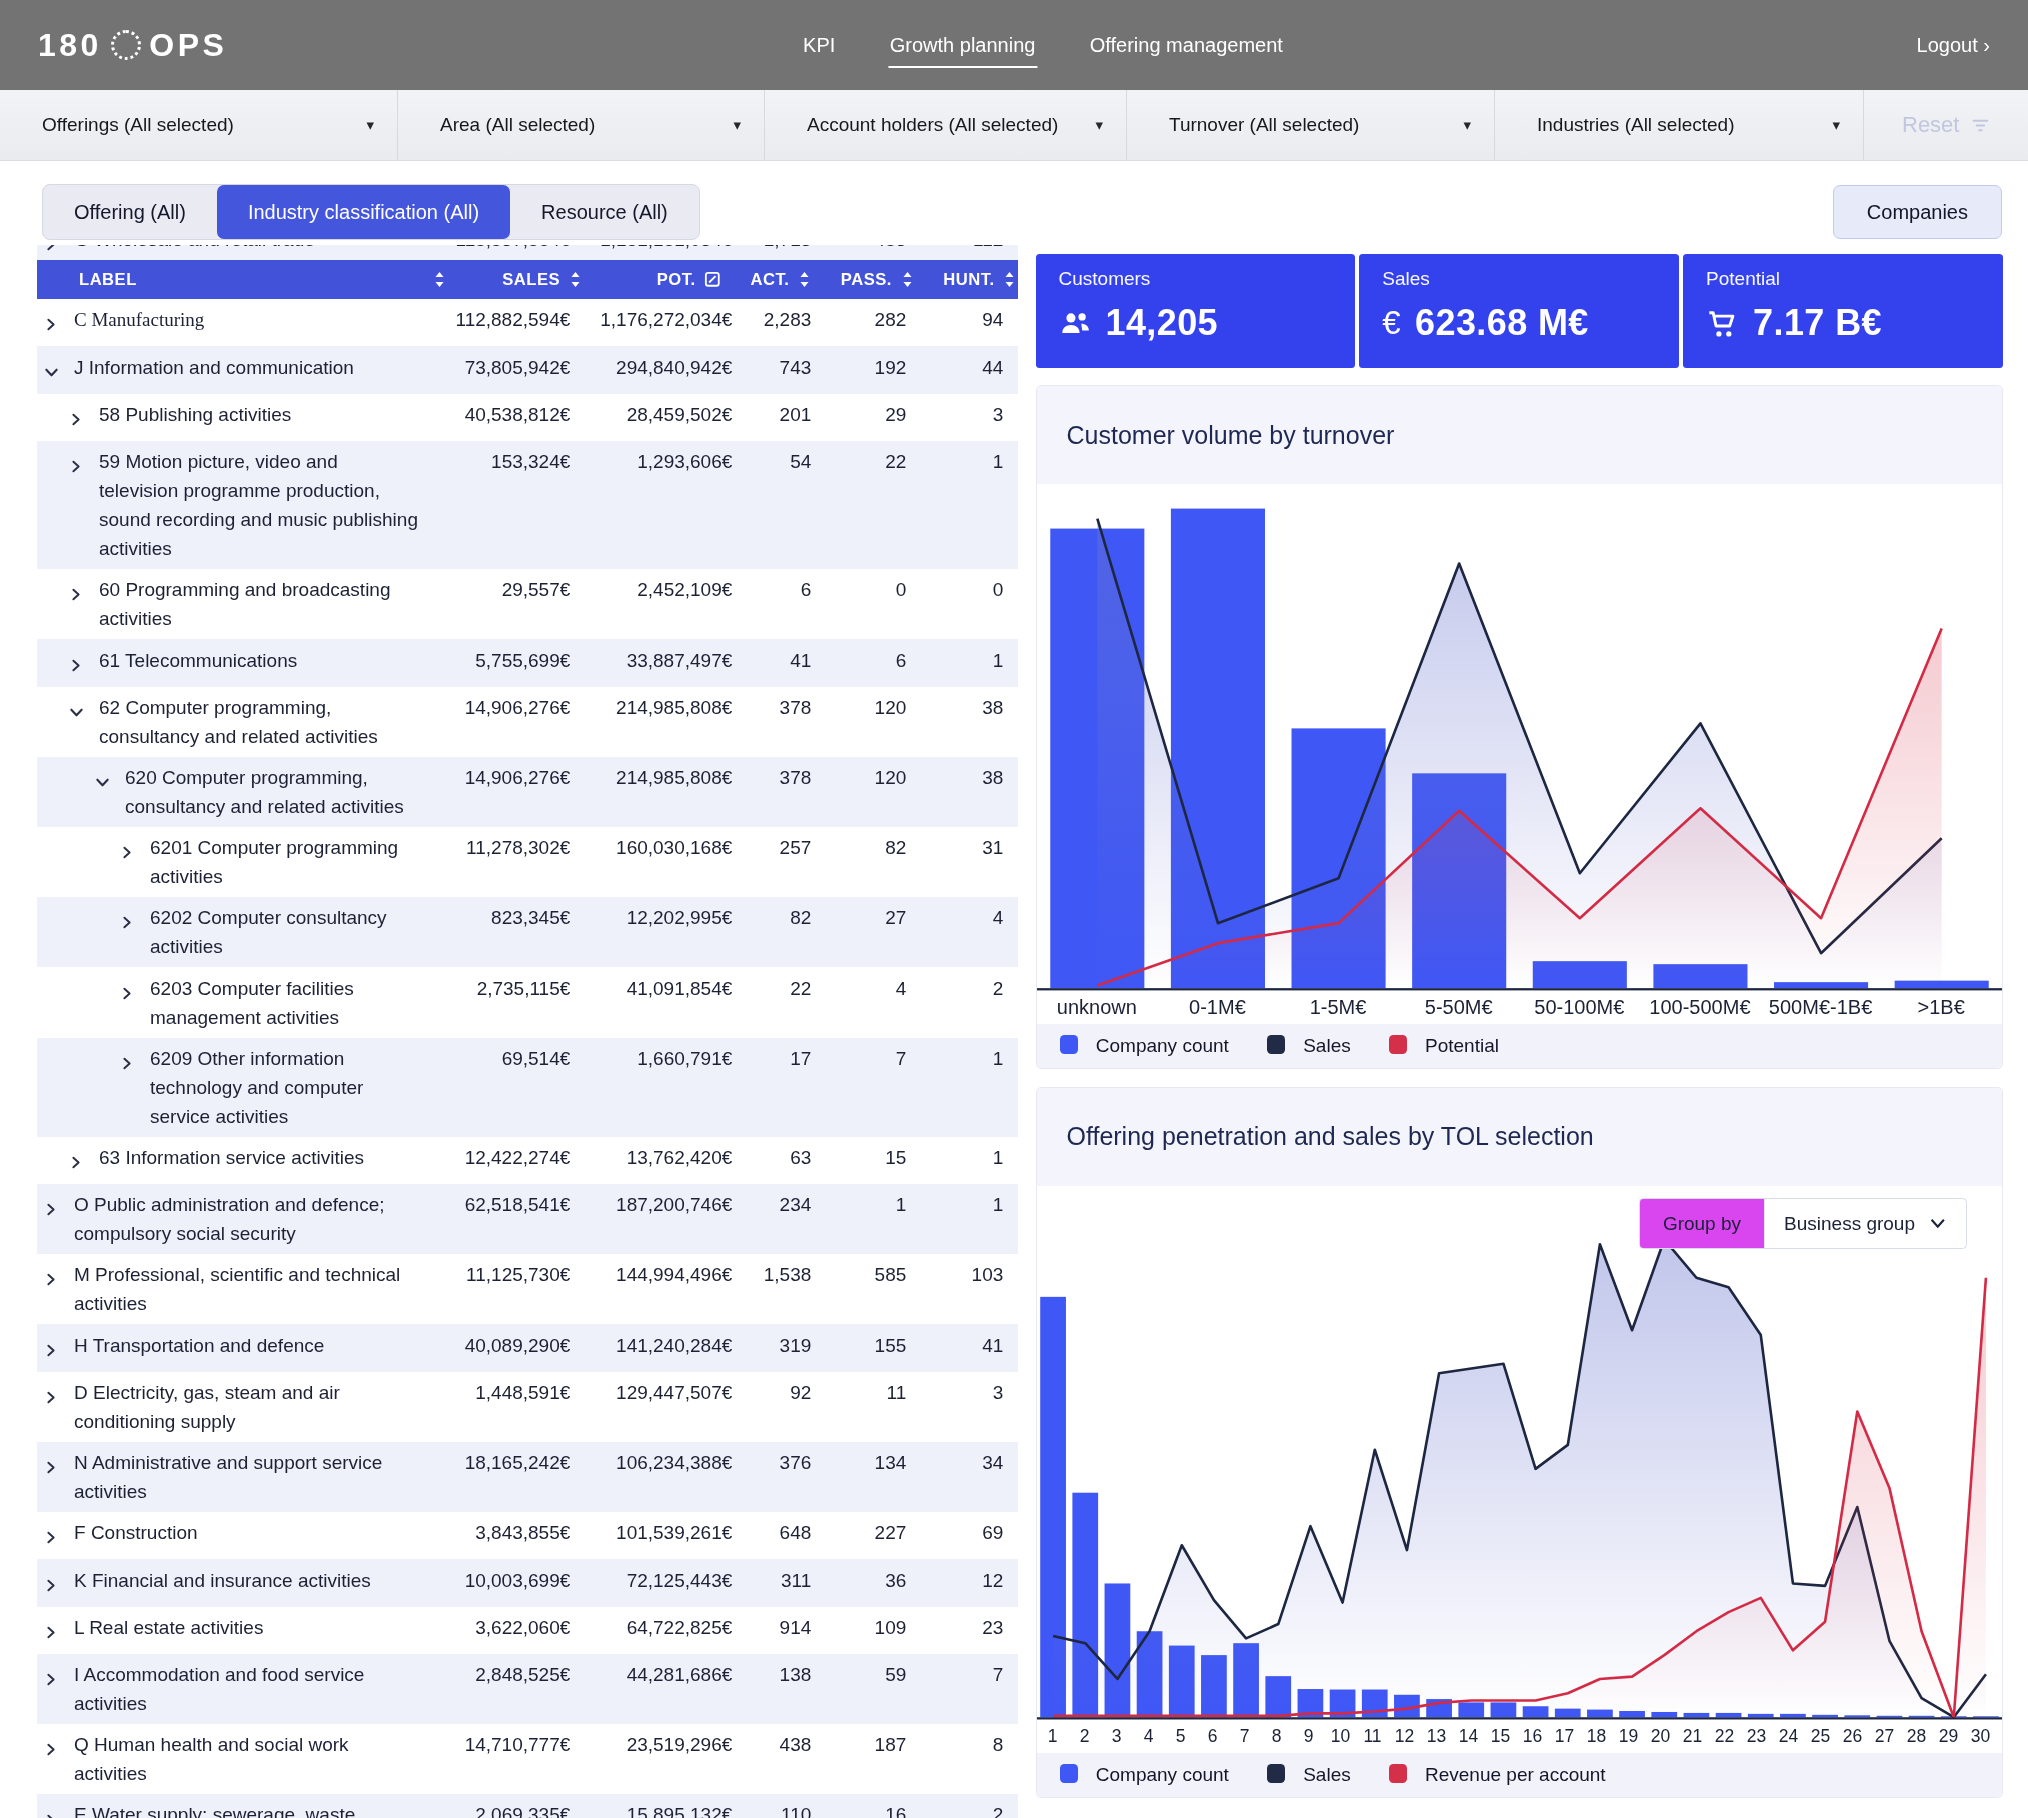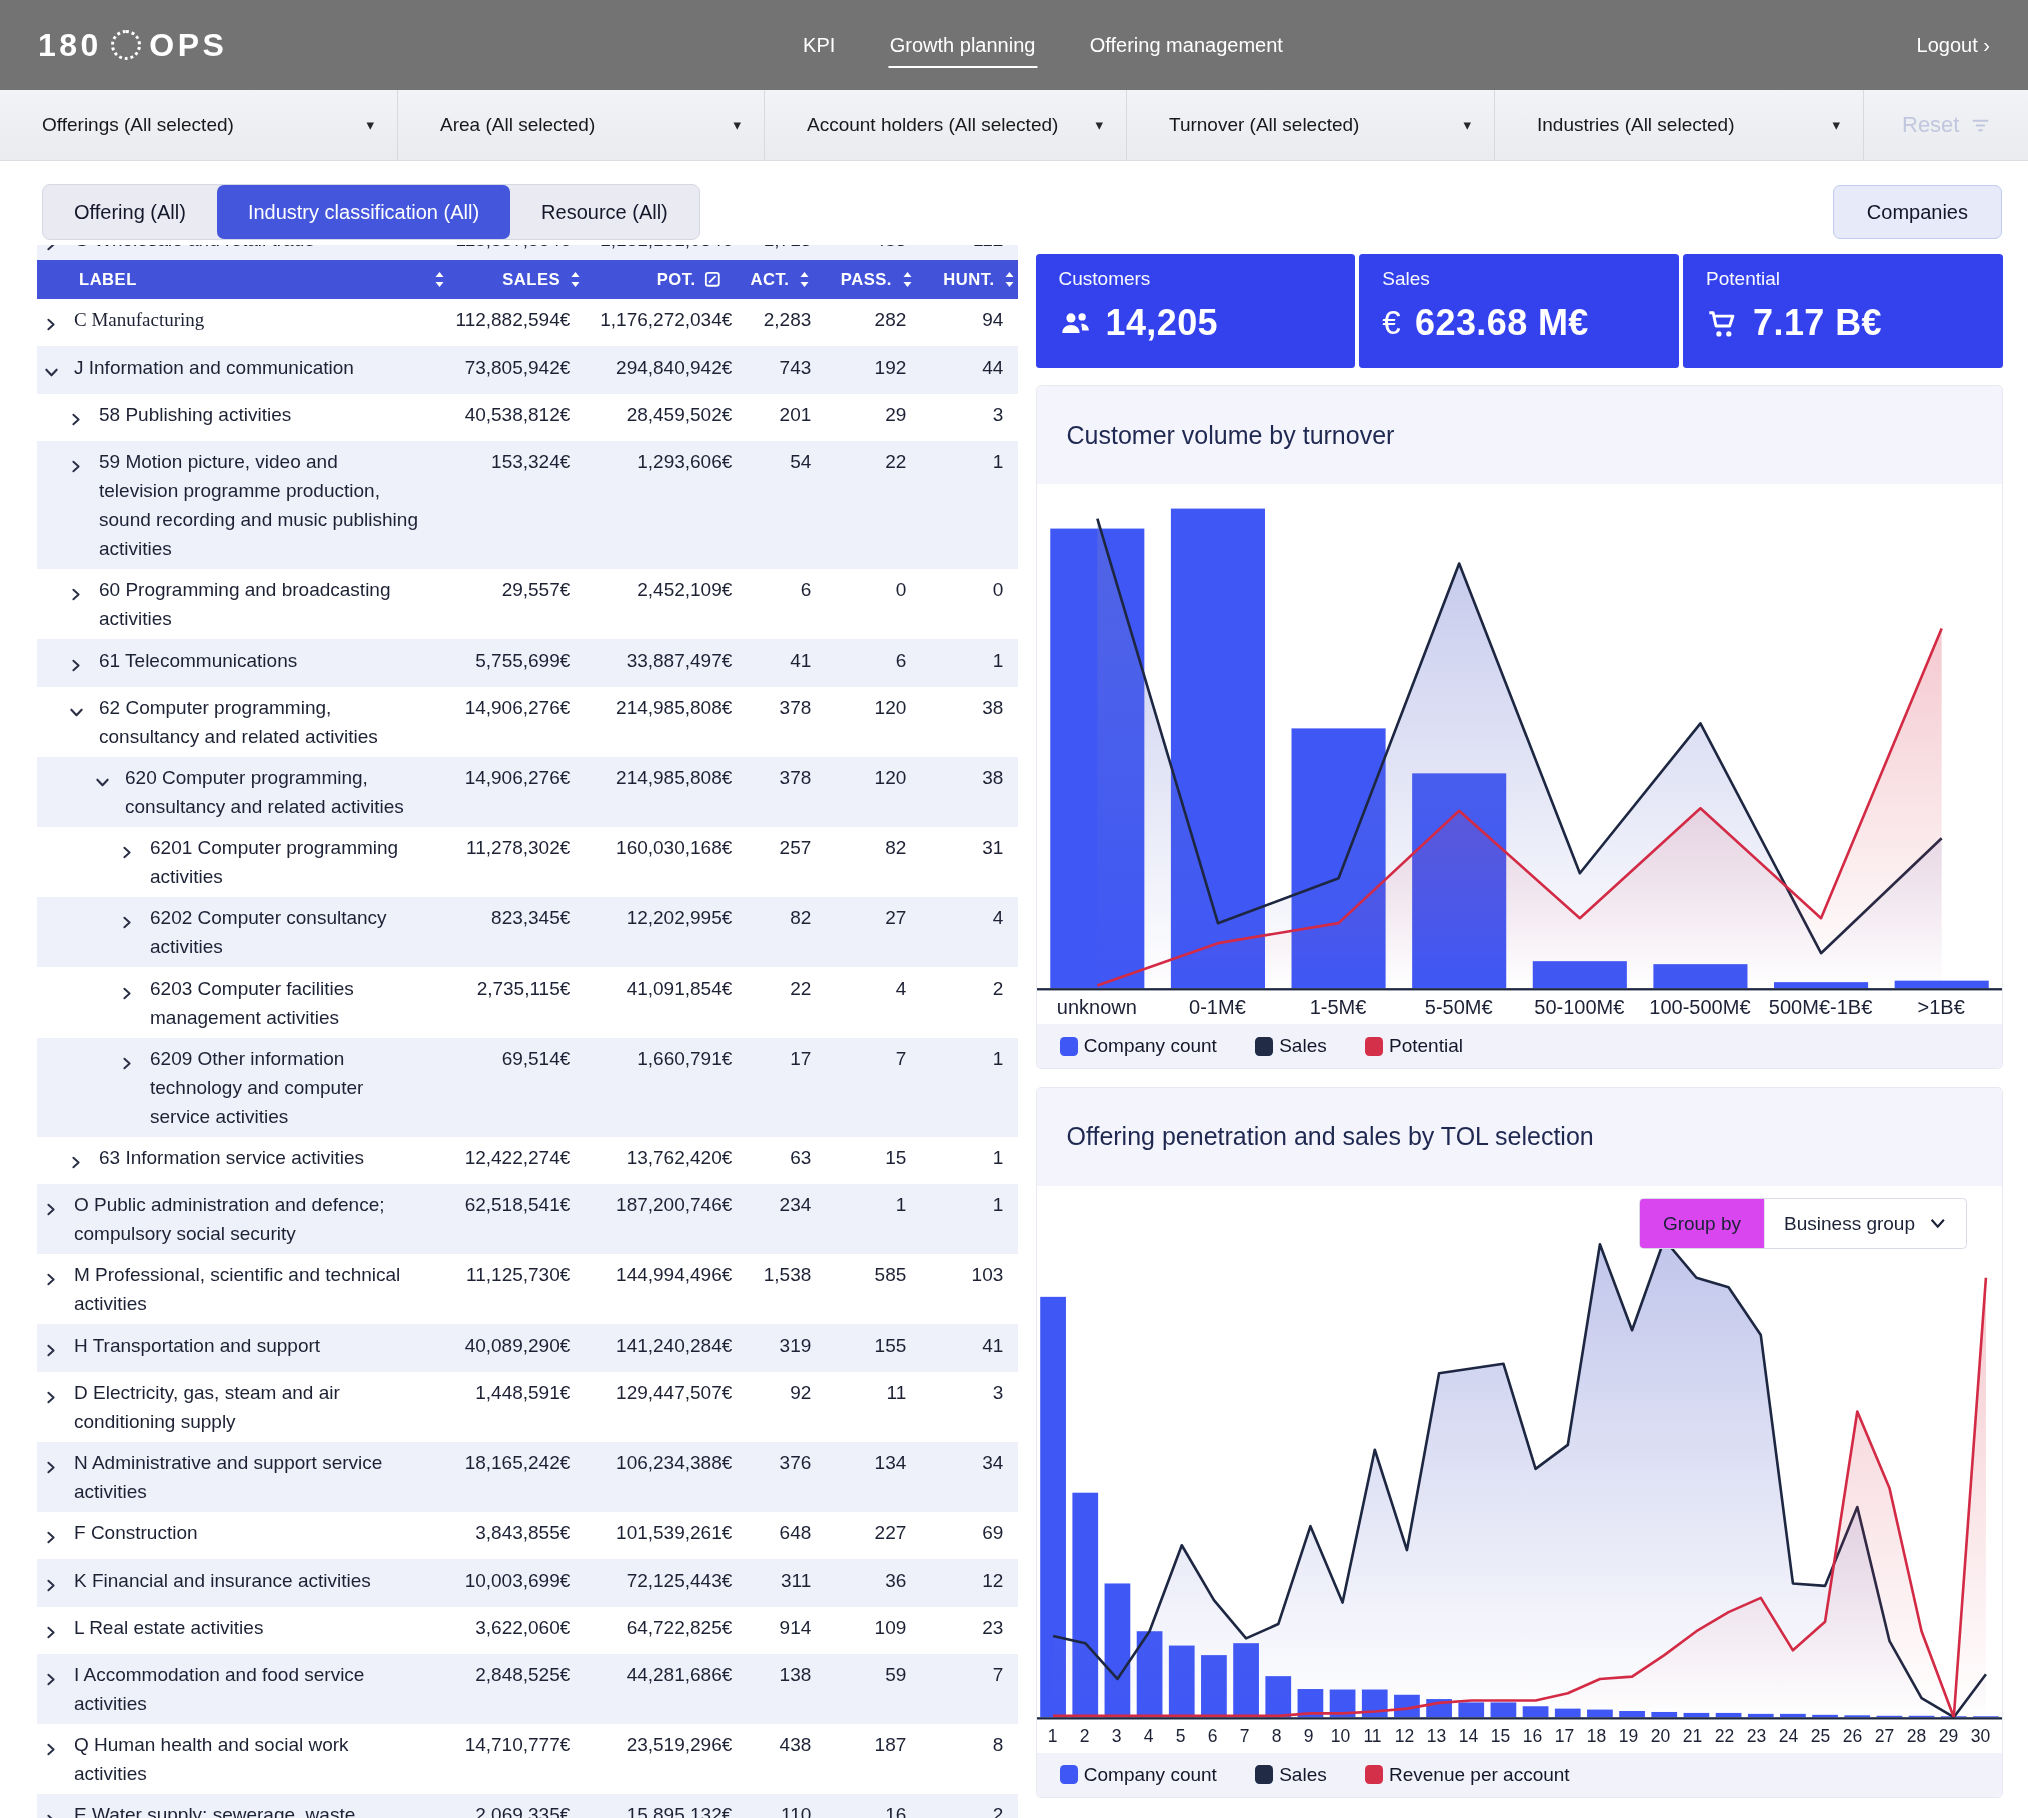--- a/index.html
+++ b/index.html
@@ -58,21 +58,21 @@
   
   .card { border:0.9px solid #e7e8f0; border-radius:5.2px; margin-top:17.5px; overflow:hidden; background:#fff; }
   .card-header { background:#f4f5fc; height:98px; display:flex; align-items:center; padding:0 30px; }
   .card-title { font-size:25px; color:#1f2851; font-weight:400; }
   .card-body { position:relative; }
   .plot-wrap { padding:0; }
   .xlabels { display:flex; height:33px; align-items:center; }
   .xlabels span { text-align:center; font-size:20px; color:#1c2135; }
   .xlabels.small span { font-size:17.5px; }
   .legend { height:44px; background:#f2f3fa; display:flex; align-items:center; gap:38px; padding-left:23px; }
-  .legend-item { display:flex; align-items:center; gap:6px; font-size:19px; color:#14172a; }
+  .legend-item { display:flex; align-items:flex-start; gap:18px; font-size:19px; color:#14172a; }
   .swatch { width:18.3px; height:19px; border-radius:4.4px; }
 
   .groupby { position:absolute; top:12.2px; right:35px; display:flex; border:0.9px solid #d8dbe8; border-radius:4.4px; overflow:hidden; height:51px; z-index:3; background:#fff; }
   .groupby .gb-label { background:#d946ef; display:flex; align-items:center; padding:0 23px; font-size:19px; color:#1b2136; border-right:0.9px solid #e4e6ef; }
   .groupby .gb-value { display:flex; align-items:center; gap:14px; padding:0 19px; font-size:19px; color:#1b2136; cursor:pointer; }
 </style>
 </head>
 <body>
 
 <div class="nav">
@@ -382,21 +382,21 @@
           <div class="c-num w-pot">144,994,496€</div>
           <div class="c-num w-act">1,538</div>
           <div class="c-num w-pass">585</div>
           <div class="c-num w-hunt">103</div>
         </div>
         <div class="t-row stripe">
           <div class="c-label" style="padding-left: 7px;">
             <span class="chev"><svg width="14" height="15" viewBox="0 0 16 16">
                 <path d="M5 2.5 L11 8 L5 13.5" stroke="#2a2f45" stroke-width="2.2" fill="none" stroke-linecap="round" stroke-linejoin="round"></path>
               </svg></span>
-            <span class="lblt">H Transportation and support</span>
+            <span class="lblt">H Transportation and defence</span>
           </div>
           <div class="c-num w-sales">40,089,290€</div>
           <div class="c-num w-pot">141,240,284€</div>
           <div class="c-num w-act">319</div>
           <div class="c-num w-pass">155</div>
           <div class="c-num w-hunt">41</div>
         </div>
         <div class="t-row">
           <div class="c-label" style="padding-left: 7px;">
             <span class="chev"><svg width="14" height="15" viewBox="0 0 16 16">

